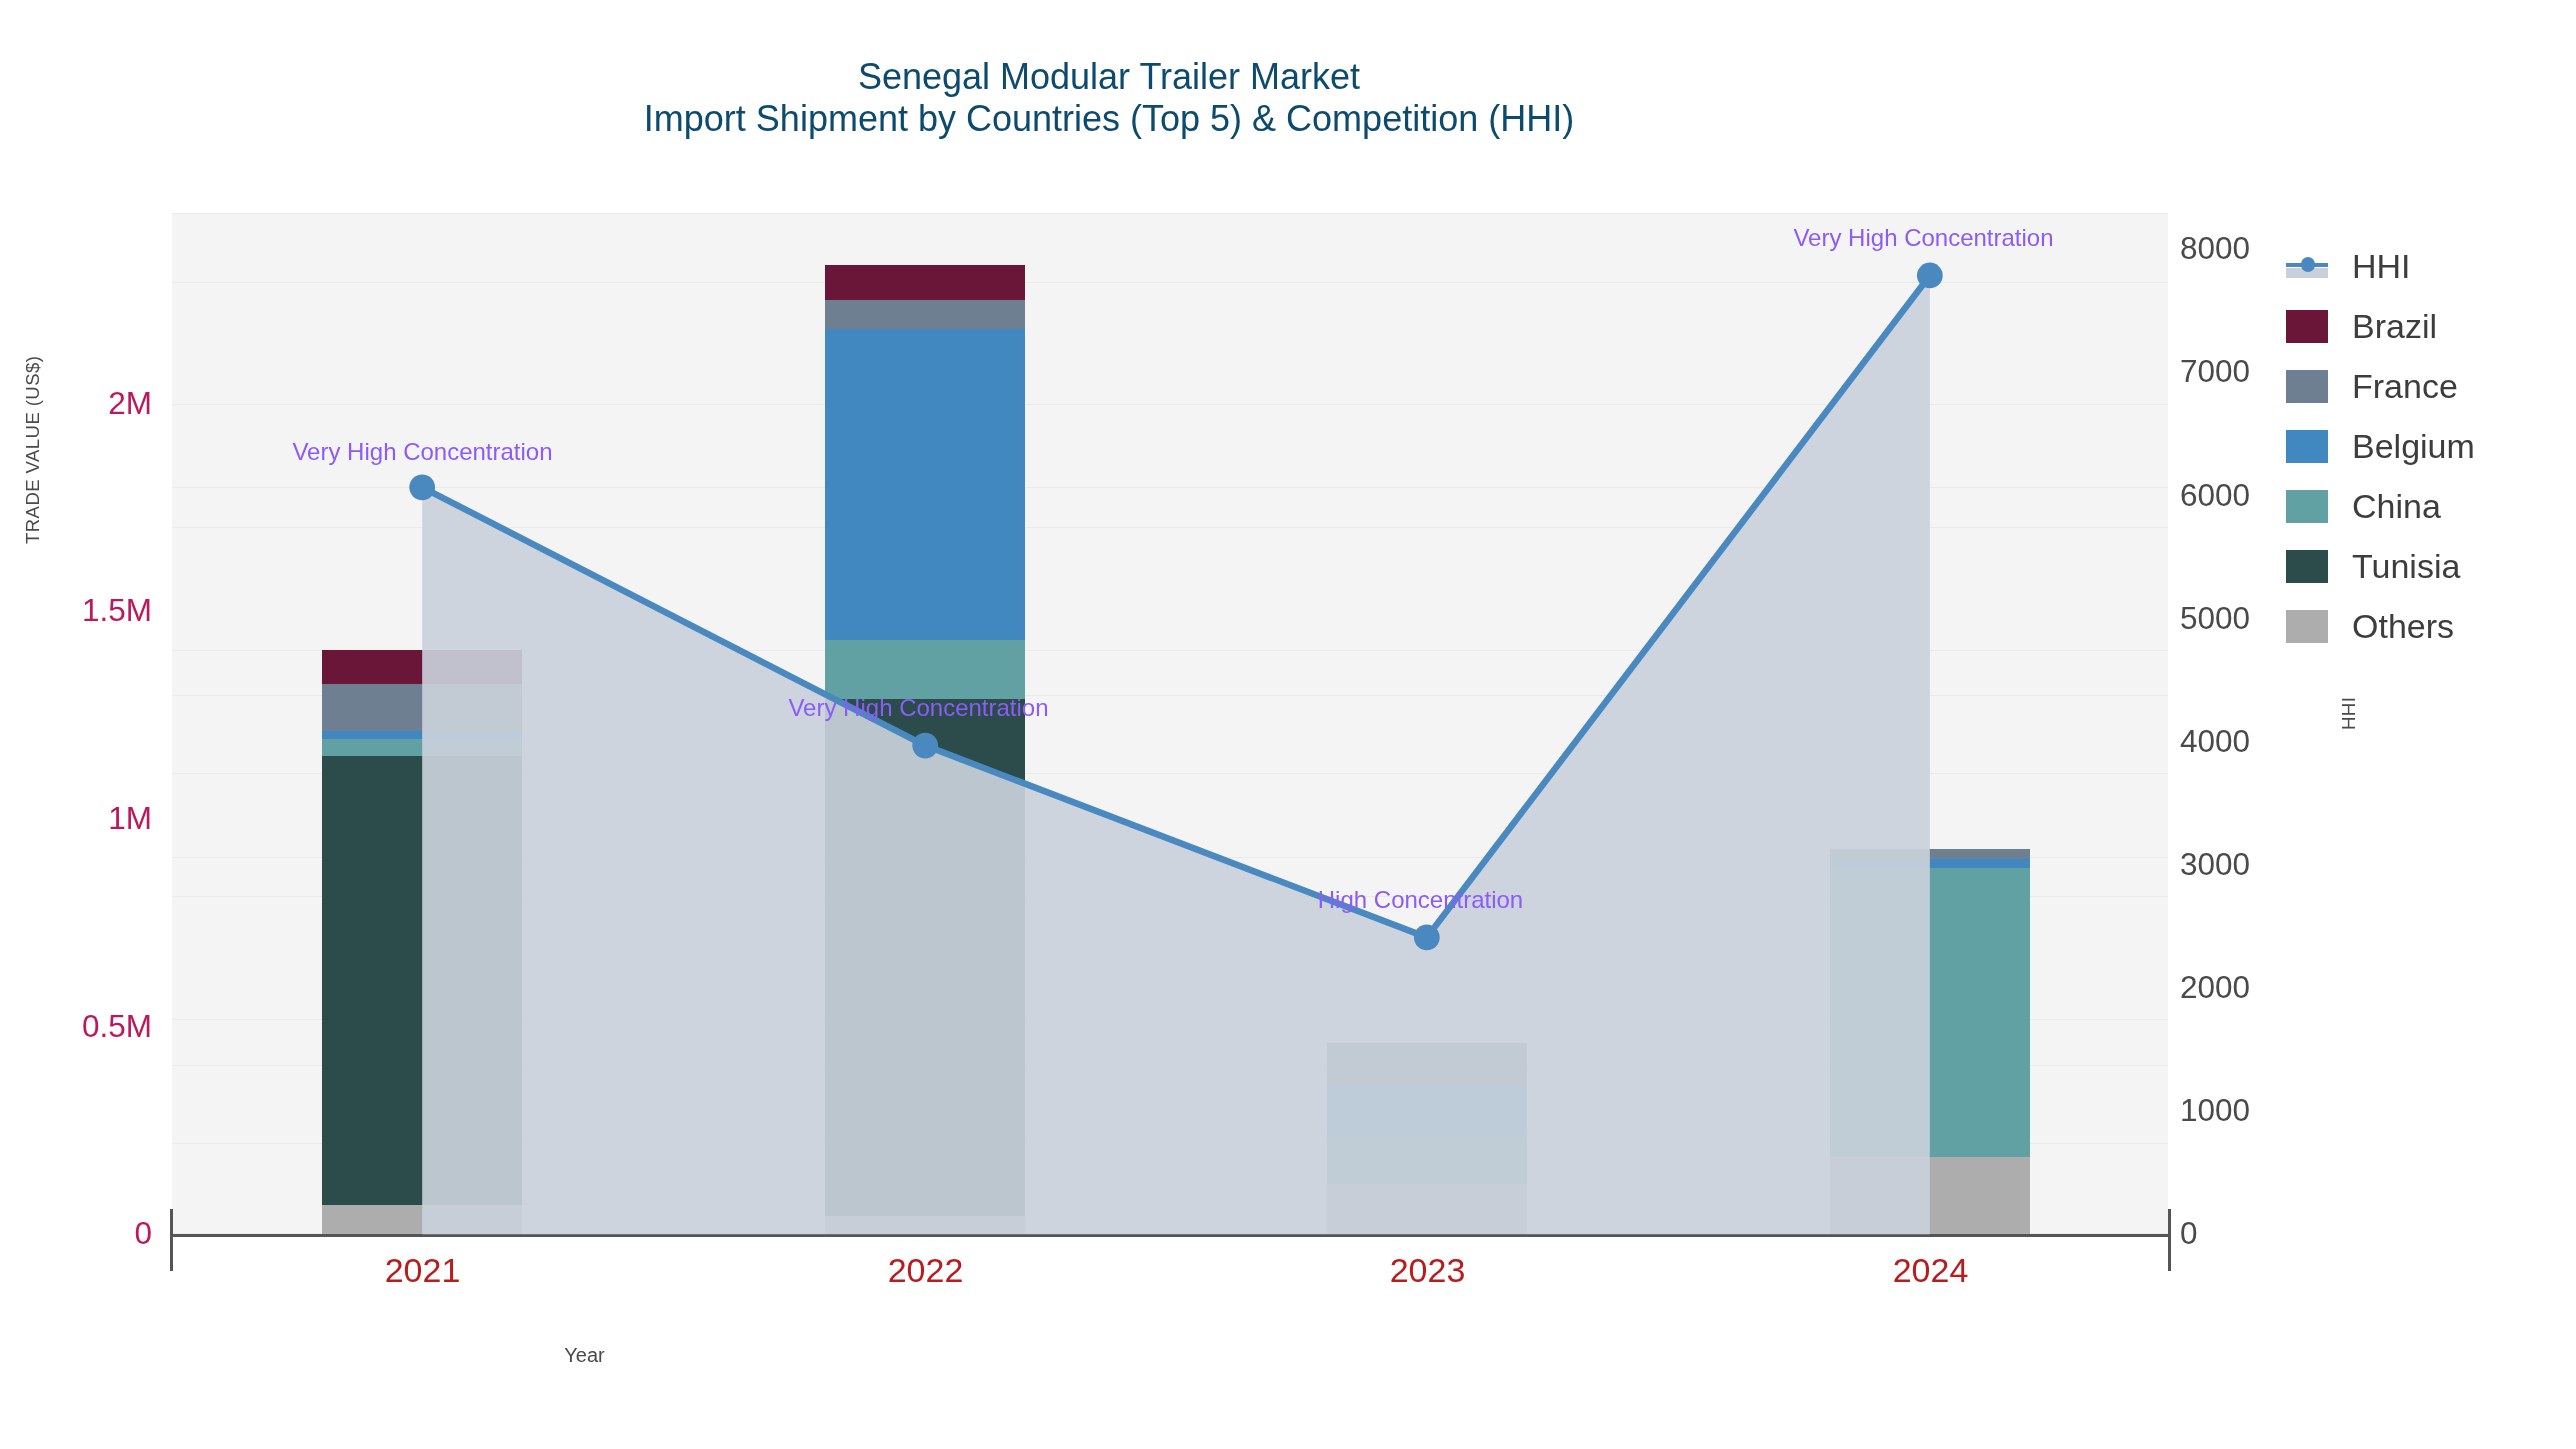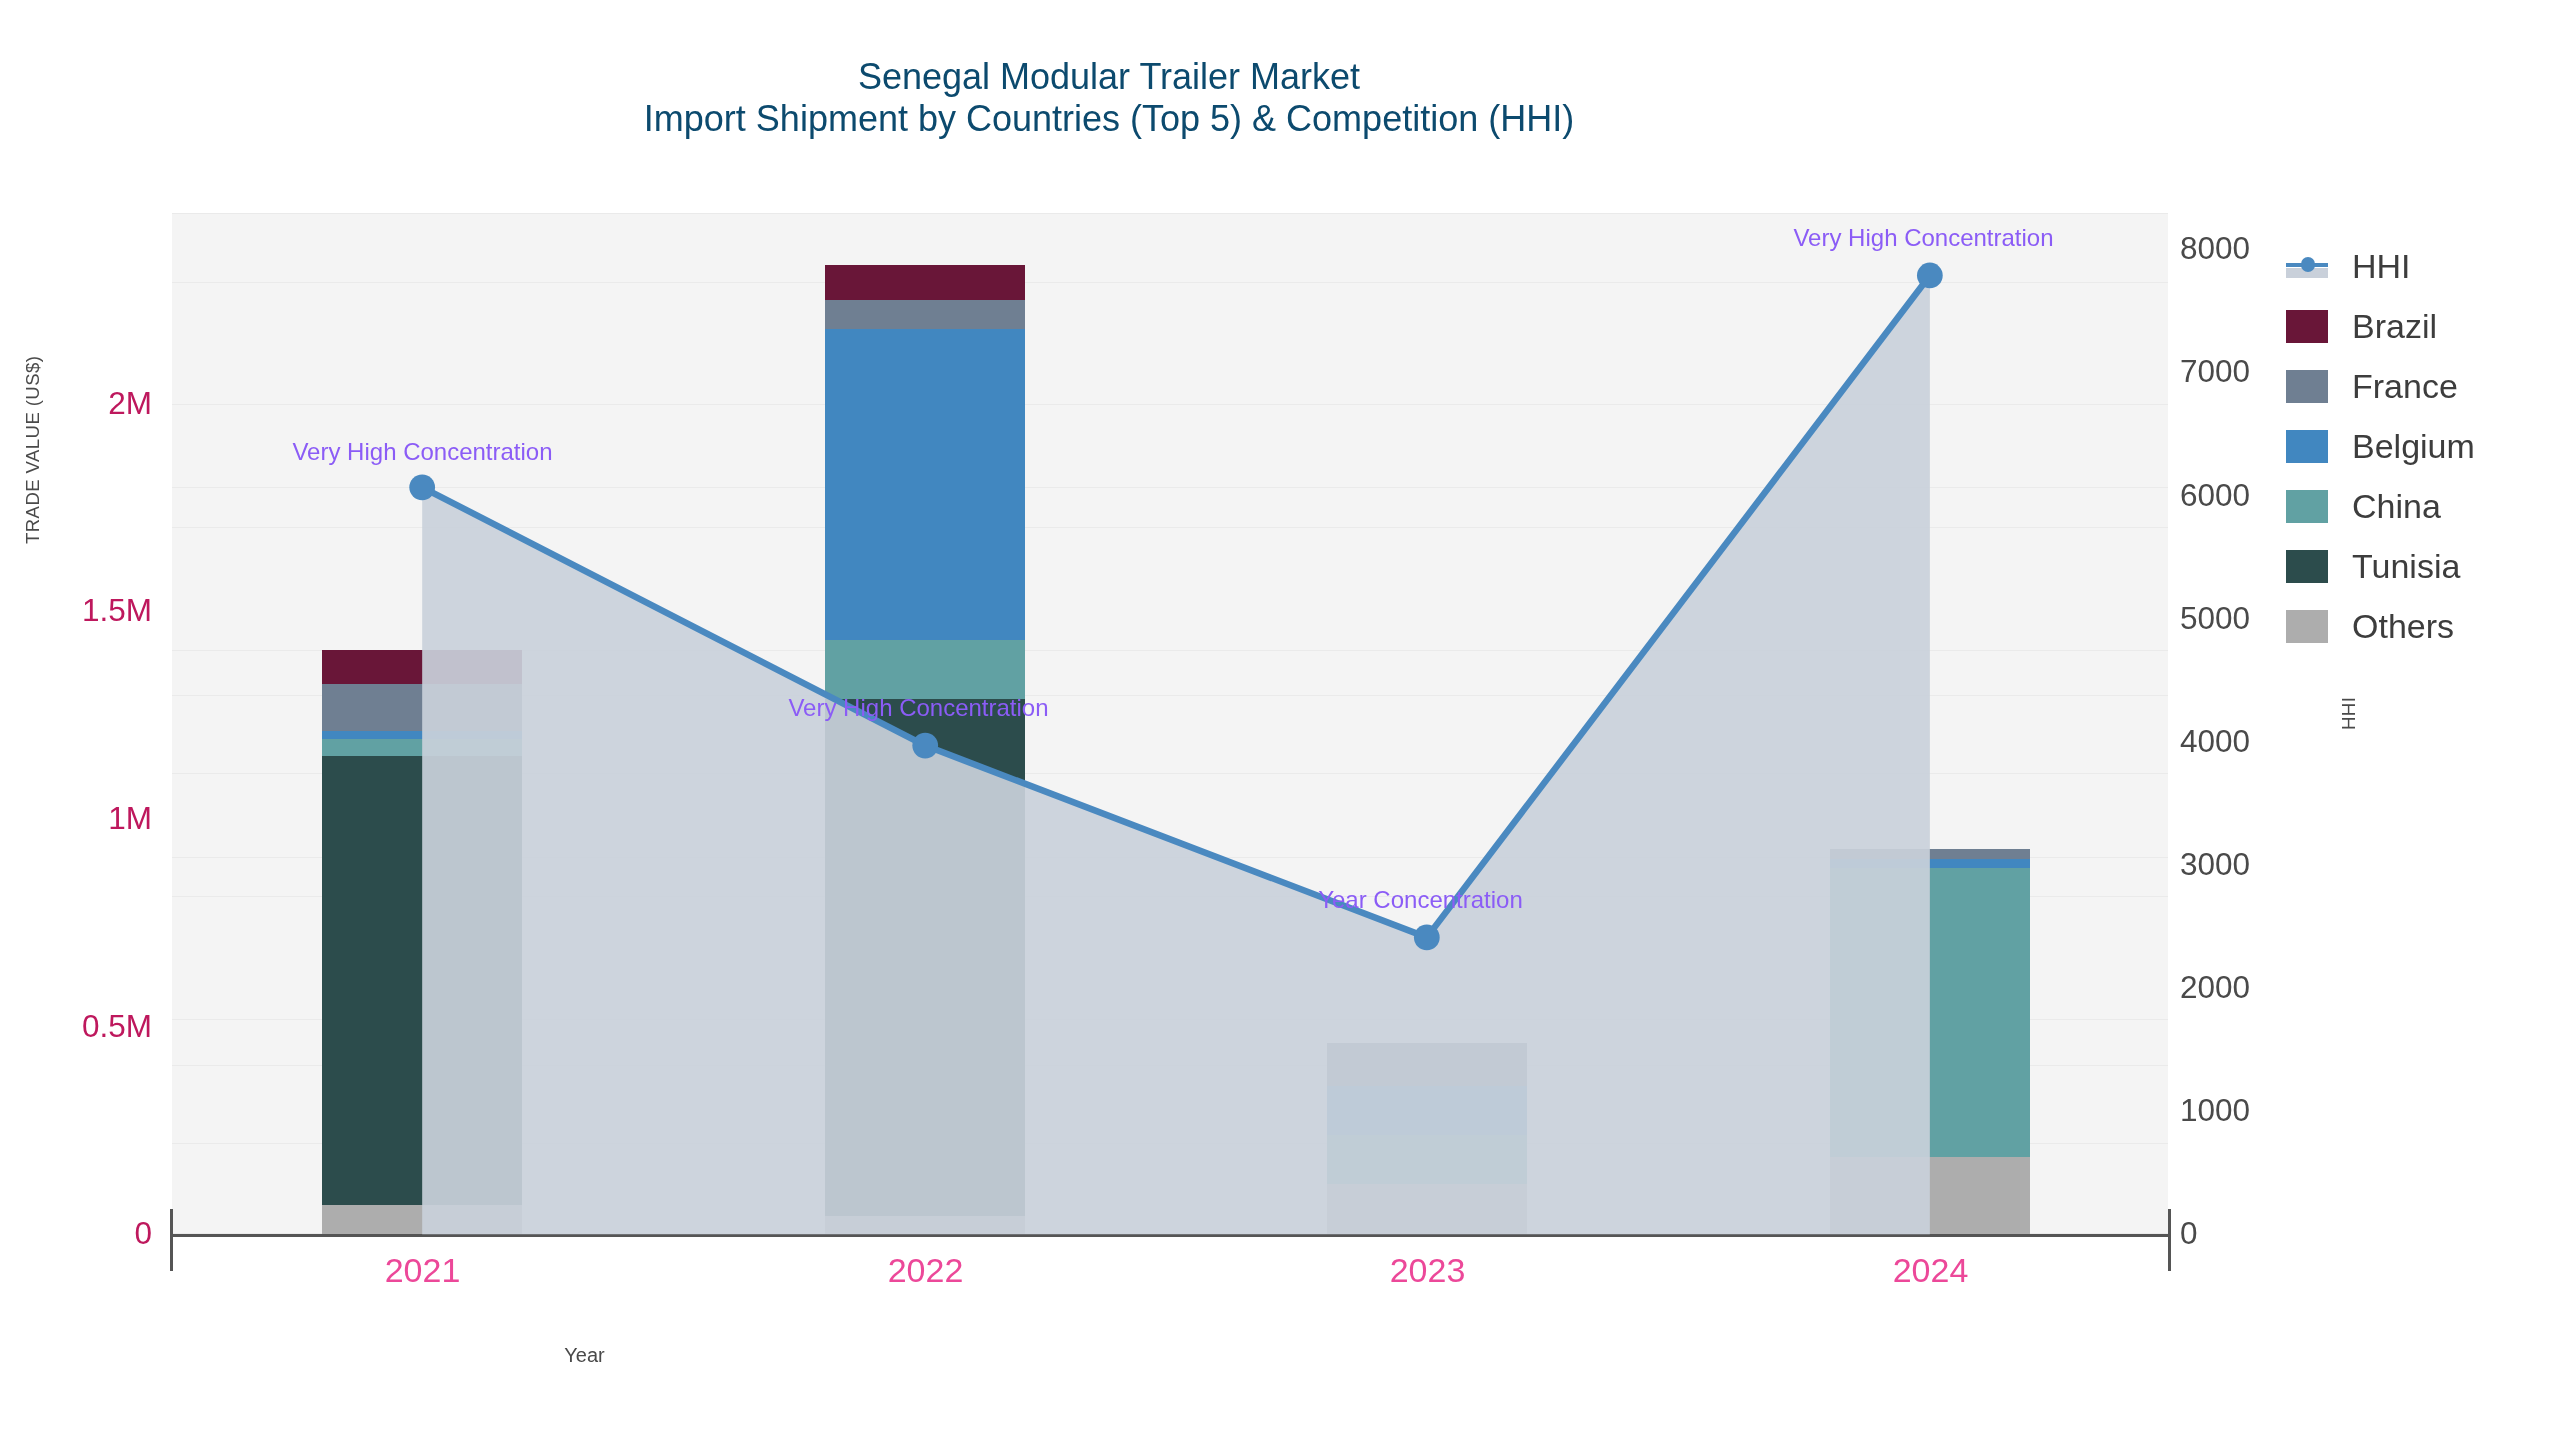--- a/index.html
+++ b/index.html
@@ -49,21 +49,21 @@
   }
   #ylabel-right{
     position:absolute;left:2338px;top:730px;
     transform:rotate(-90deg);transform-origin:left top;
     color:#4a4a4a;font-size:18.6px;letter-spacing:0.4px;white-space:nowrap;
   }
 
   
   .xtick{
     position:absolute;top:1251px;width:215px;margin-left:-107px;
-    text-align:center;color:#ec4899;font-size:34px;
+    text-align:center;color:#b91c1c;font-size:34px;
   }
   #xlabel{
     position:absolute;left:0;top:1344px;width:1169px;text-align:center;
     color:#4a4a4a;font-size:20px;
   }
 
   
   .bar-stack{position:absolute;width:200px;margin-left:-100px;}
   .seg{position:absolute;left:0;width:100%;}
 
@@ -166,21 +166,21 @@
   <polygon points="590,681 1293,1042 1994,1310 2697,385 2697,1725 1994,1725 1293,1725 590,1725" fill="#c9d0da" fill-opacity="0.92"></polygon>
   <polyline points="590,681 1293,1042 1994,1310 2697,385" fill="none" stroke="#4a89c0" stroke-width="9" stroke-linejoin="round" stroke-linecap="round"></polyline>
   <circle cx="590" cy="681" r="18" fill="#4a89c0"></circle>
   <circle cx="1293" cy="1042" r="18" fill="#4a89c0"></circle>
   <circle cx="1994" cy="1310" r="18" fill="#4a89c0"></circle>
   <circle cx="2697" cy="385" r="18" fill="#4a89c0"></circle>
 </svg>
 
 <div class="annot" style="left:422px;top:438px;">Very High Concentration</div>
 <div class="annot" style="left:918px;top:694px;">Very High Concentration</div>
-<div class="annot" style="left:1420px;top:886px;">Year Concentration</div>
+<div class="annot" style="left:1420px;top:886px;">High Concentration</div>
 <div class="annot" style="left:1923px;top:224px;">Very High Concentration</div>
 
 <div class="ytick-left" style="left:0px;top:1215px;width:152px;">0</div>
 <div class="ytick-left" style="left:0px;top:1008px;width:152px;">0.5M</div>
 <div class="ytick-left" style="left:0px;top:800px;width:152px;">1M</div>
 <div class="ytick-left" style="left:0px;top:592px;width:152px;">1.5M</div>
 <div class="ytick-left" style="left:0px;top:385px;width:152px;">2M</div>
 <div id="ylabel-left">TRADE VALUE (US$)</div>
 
 <div class="ytick-right" style="top:1215px;">0</div>

